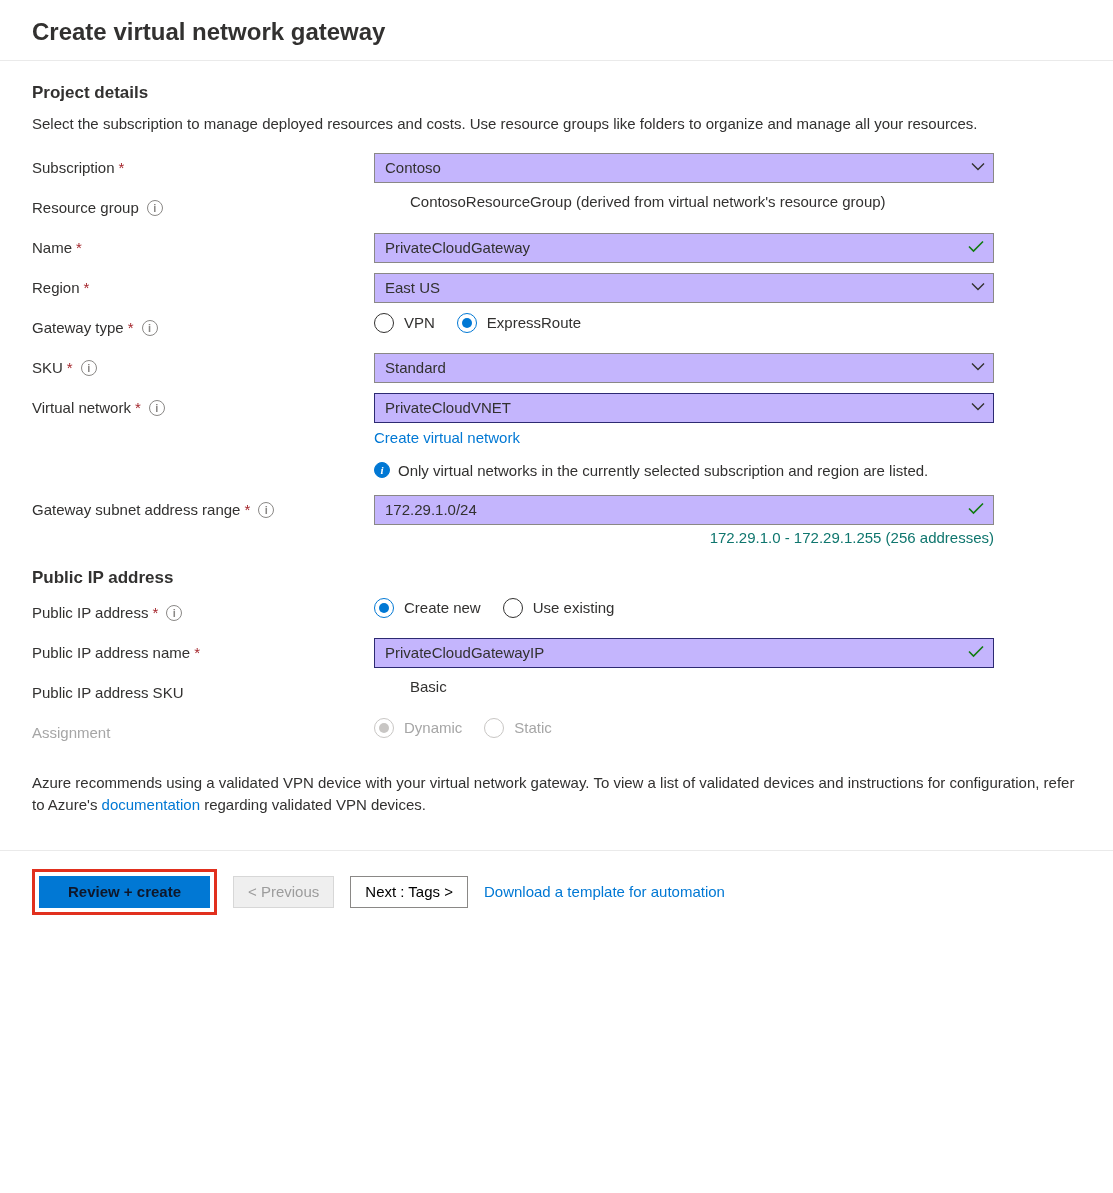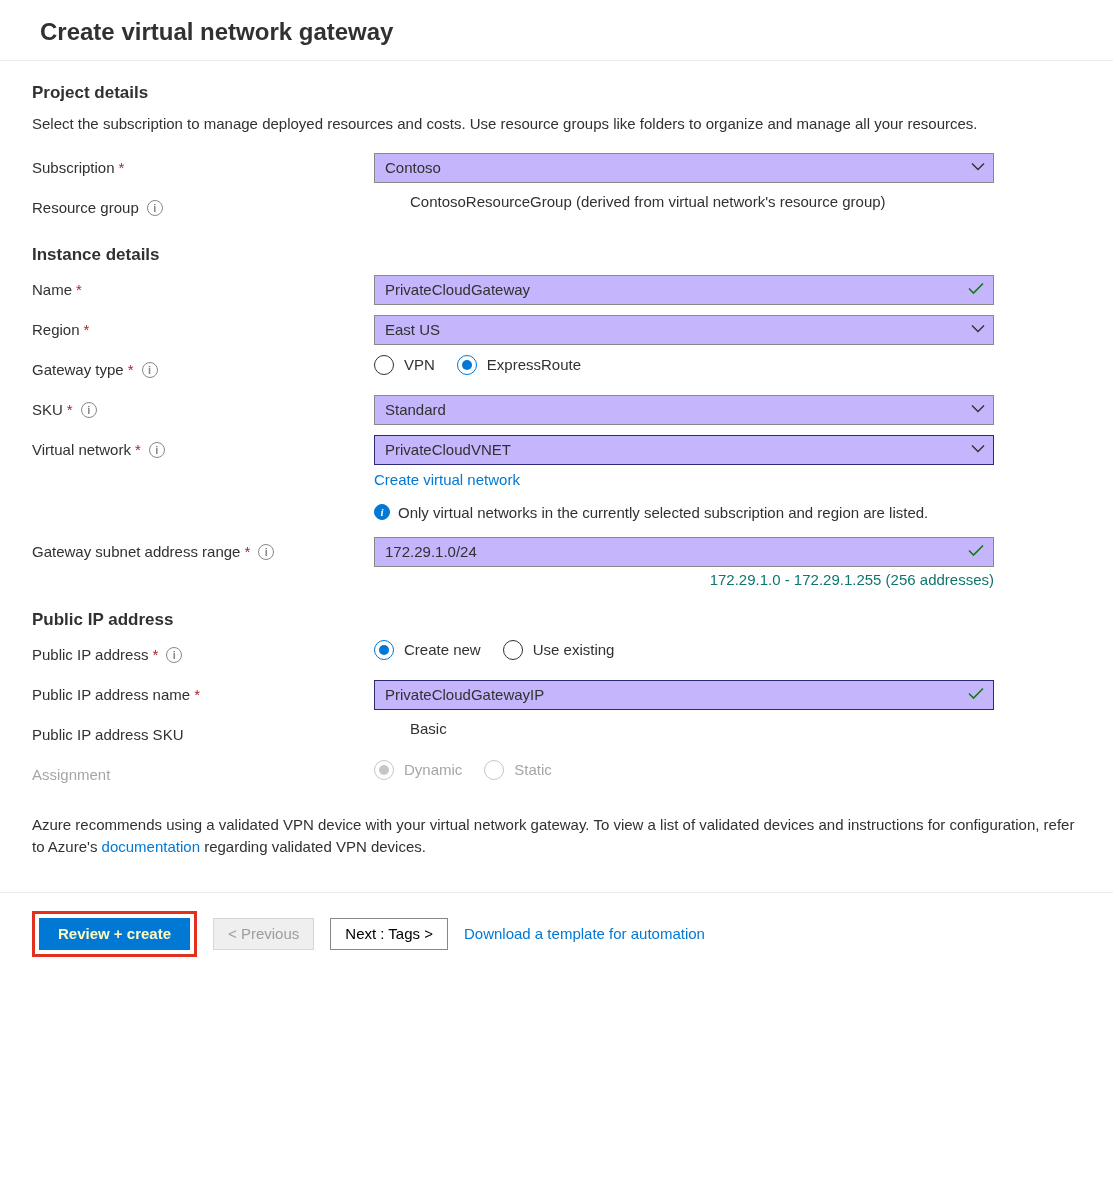--- a/index.html
+++ b/index.html
@@ -5,21 +5,21 @@
   * { box-sizing: border-box; }
   html, body {
     margin: 0; padding: 0;
     font-family: "Segoe UI", -apple-system, Helvetica, Arial, sans-serif;
     color: #323130;
     background: #fff;
     font-size: 15px;
   }
   .page { width: 1113px; }
   .header {
-    padding: 18px 32px 14px 40px;
+    padding: 18px 32px 14px 32px;
     border-bottom: 1px solid #eaeaea;
   }
   .header h1 { margin: 0; font-size: 24px; font-weight: 600; }
   .content { padding: 18px 32px 18px 32px; }
 
   h2.section-title { font-size: 17px; font-weight: 600; margin: 22px 0 10px 0; }
   h2.section-title.first { margin-top: 4px; }
 
   p.section-desc { margin: 6px 0 18px 0; color:#323130; line-height:1.45; }
 
@@ -95,22 +95,22 @@
     display:flex; align-items:center; gap:16px;
   }
   .highlight-frame {
     border:3px solid #e1301e; padding:4px; display:inline-block;
   }
   .btn {
     height:32px; padding:0 14px; font-size:15px; border:1px solid #8a8886;
     background:#fff; display:inline-flex; align-items:center; cursor:pointer;
   }
   .btn.primary {
-    background:#0178d4; color:#fef9c3; border-color:#0178d4; font-weight:600;
-    padding:0 18px;
+    background:#0178d4; color:#0f172a; border-color:#0178d4; font-weight:600;
+    padding:0 28px;
   }
   .btn.disabled { color:#9c9c9c; background:#efefef; border-color:#d7d7d7; cursor:default;}
 </style>
 </head>
 <body>
 
 <div class="page">
   <div class="header">
     <h1>Create virtual network gateway</h1>
   </div>
@@ -140,21 +140,20 @@
     <div class="row">
       <div class="label-col">
         <span>Resource group</span>
         <span class="info-icon">i</span>
       </div>
       <div class="field-col">
         <span class="static-value">ContosoResourceGroup (derived from virtual network's resource group)</span>
       </div>
     </div>
 
-    <h2 class="section-title">Instance details</h2>
 
     <div class="row">
       <div class="label-col">
         <span>Name</span>
         <span class="req">*</span>
       </div>
       <div class="field-col">
         <div class="text-input validated">
           <span>PrivateCloudGateway</span>
           <span class="check">

